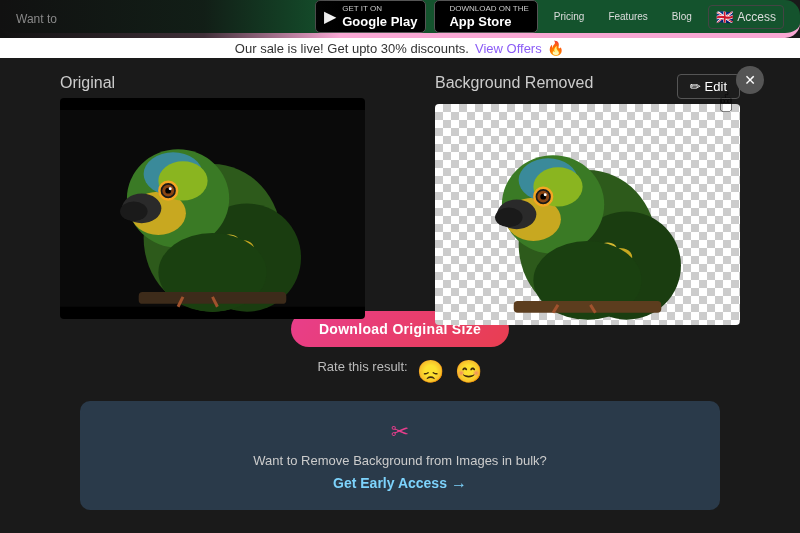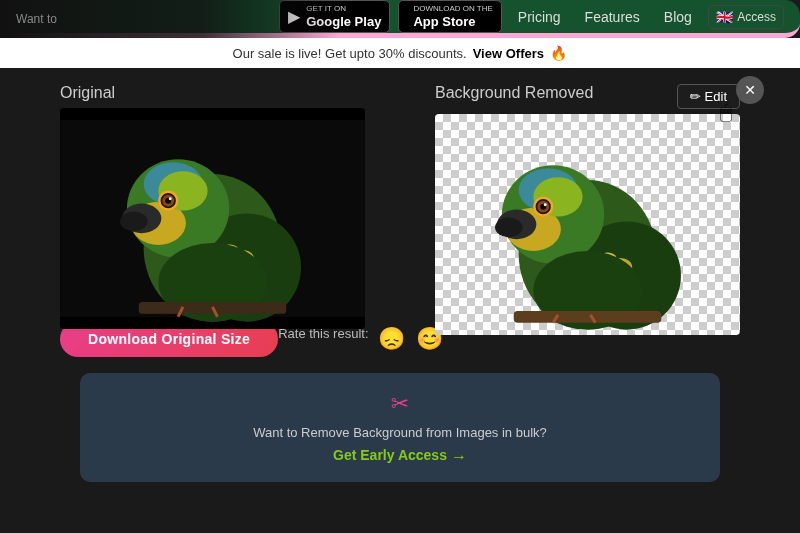--- a/index.html
+++ b/index.html
@@ -61,21 +61,21 @@
       text-transform: uppercase;
     }
     .store-btn .store-text-large {
       font-size: 13px;
       color: white;
       font-weight: bold;
       line-height: 1.2;
     }
     .nav-link {
       color: #ddd;
-      font-size: 14px;
+      font-size: 10px;
       cursor: pointer;
       padding: 4px 8px;
       text-decoration: none;
     }
     .lang-btn {
       display: flex;
       align-items: center;
       gap: 4px;
       color: #ddd;
       font-size: 12px;
@@ -84,31 +84,31 @@
       border-radius: 4px;
       padding: 3px 7px;
     }
     .flag-icon {
       font-size: 14px;
     }
 
     
     .promo-bar {
       background: #fff;
-      height: 30px;
+      height: 20px;
       display: flex;
       align-items: center;
       justify-content: center;
       font-size: 13px;
       color: #333;
       gap: 6px;
     }
     .promo-link {
-      color: #000000;
-      font-weight: bold;
+      color: #8b5cf6;
+      font-weight: normal;
       cursor: pointer;
       text-decoration: none;
     }
     .promo-fire { font-size: 14px; }
 
     
     .main-content {
       background: #1a1a1a;
       padding: 16px 60px 16px 60px;
       position: relative;
@@ -209,23 +209,23 @@
       top: 16px;
       right: 8px;
       font-size: 20px;
       pointer-events: none;
       z-index: 5;
     }
 
     
     .actions-row {
       display: flex;
-      flex-direction: row;
-      align-items: center;
-      gap: 0;
+      flex-direction: column;
+      align-items: center;
+      gap: 12px;
       margin-bottom: 16px;
     }
 
     .download-btn {
       background: linear-gradient(135deg, #e83e8c, #e83e50);
       color: white;
       border: none;
       border-radius: 24px;
       padding: 10px 28px;
       font-size: 14px;
@@ -262,21 +262,21 @@
       color: #e83e8c;
       font-size: 22px;
       margin-bottom: 2px;
     }
     .bulk-text {
       color: #ccc;
       font-size: 13px;
       text-align: center;
     }
     .bulk-cta {
-      color: #84cc16;
+      color: #7dd3fc;
       font-size: 14px;
       font-weight: bold;
       cursor: pointer;
       display: flex;
       align-items: center;
       gap: 4px;
     }
     .bulk-cta-arrow { font-size: 16px; }
 
     

